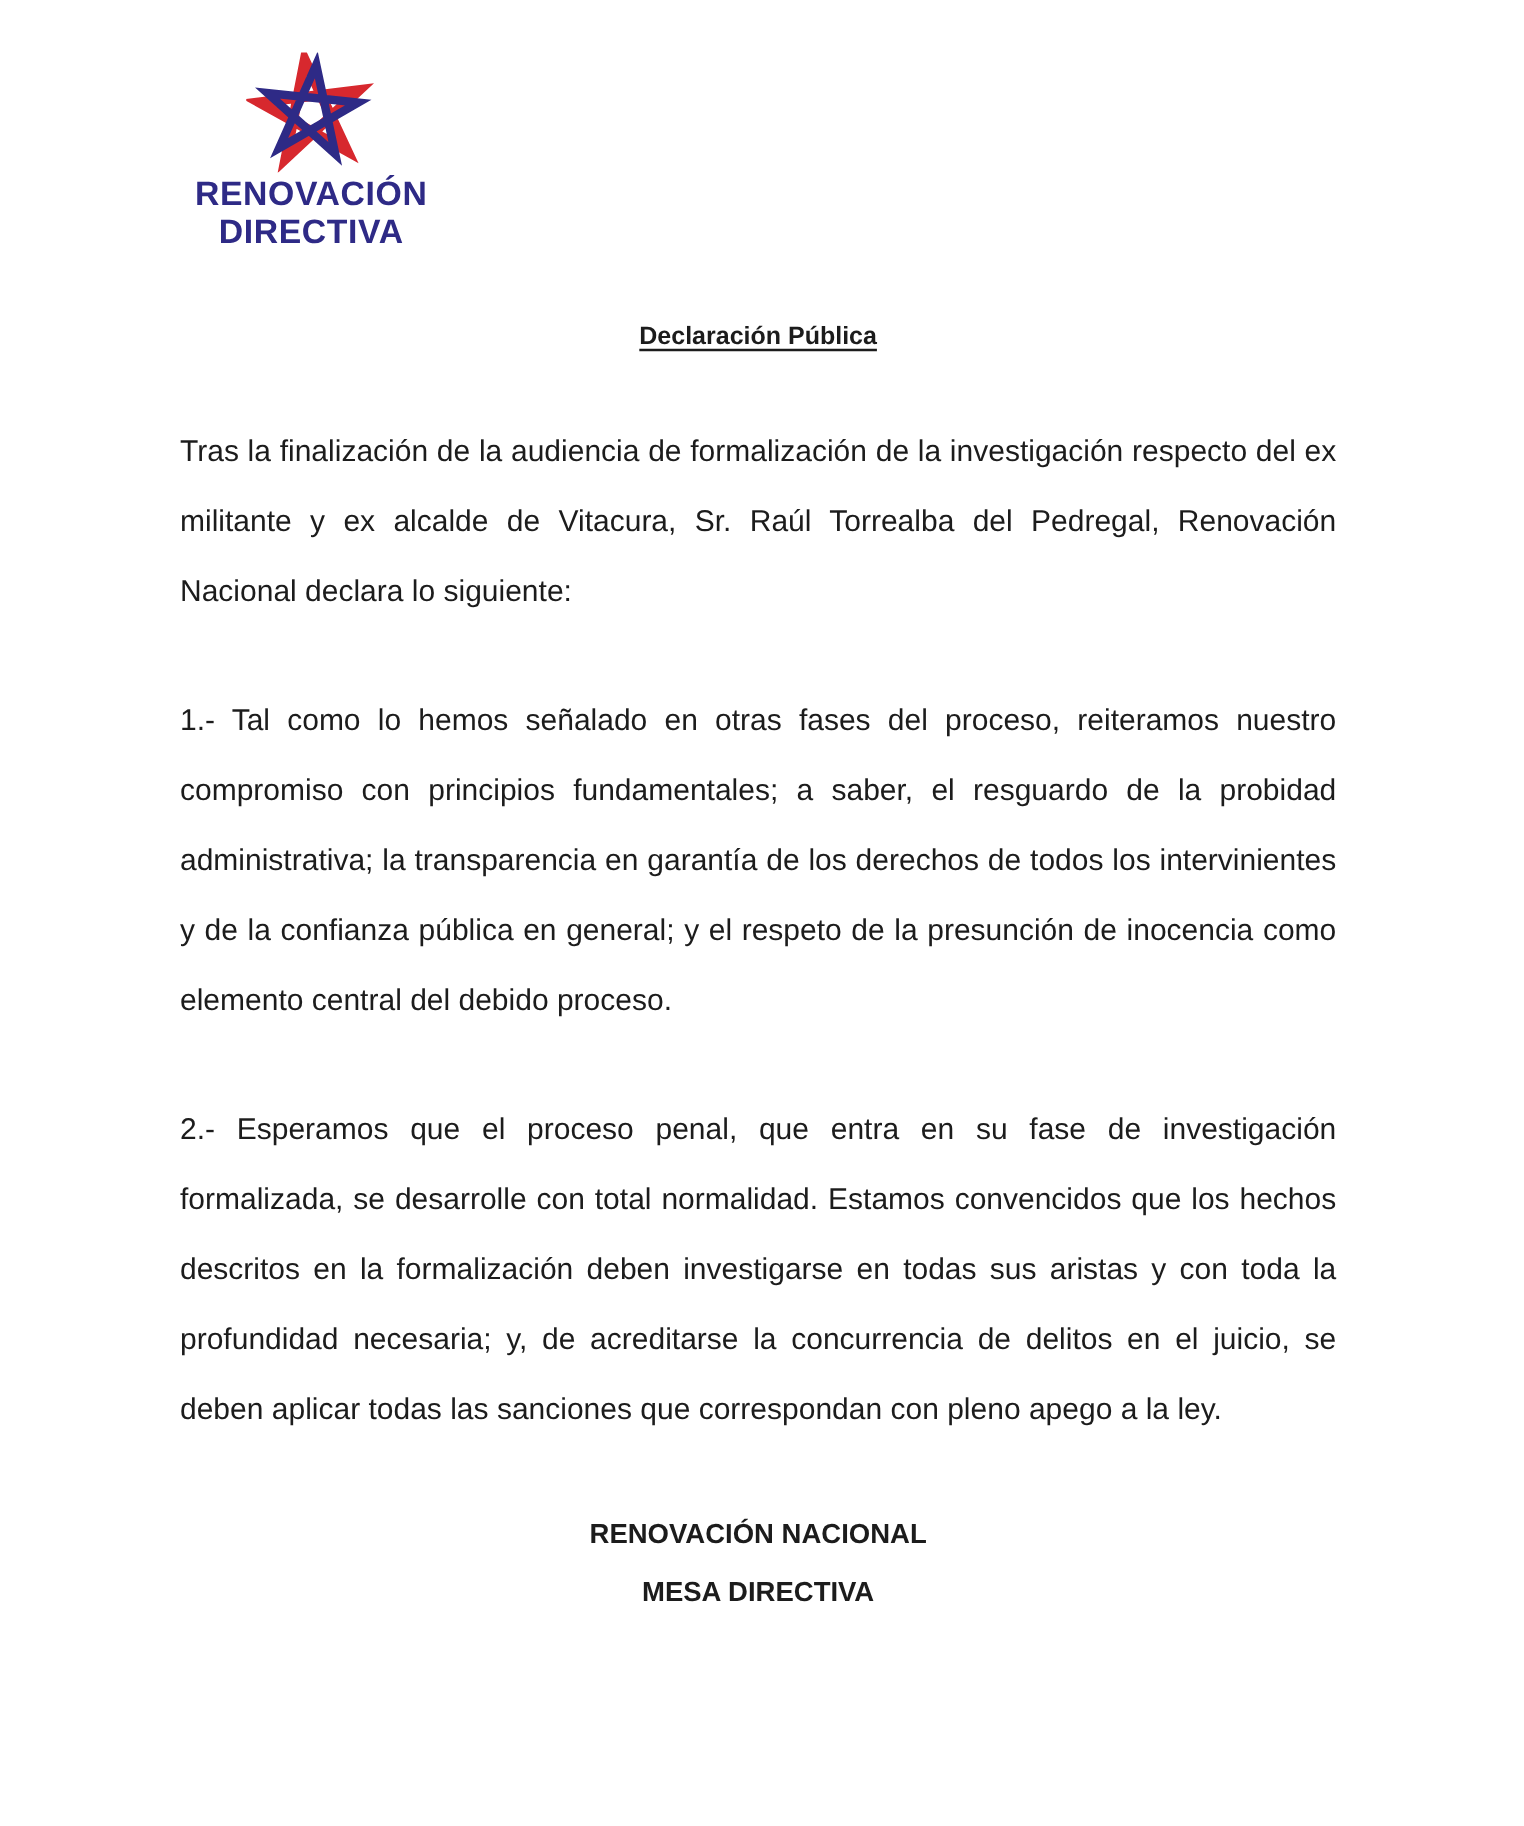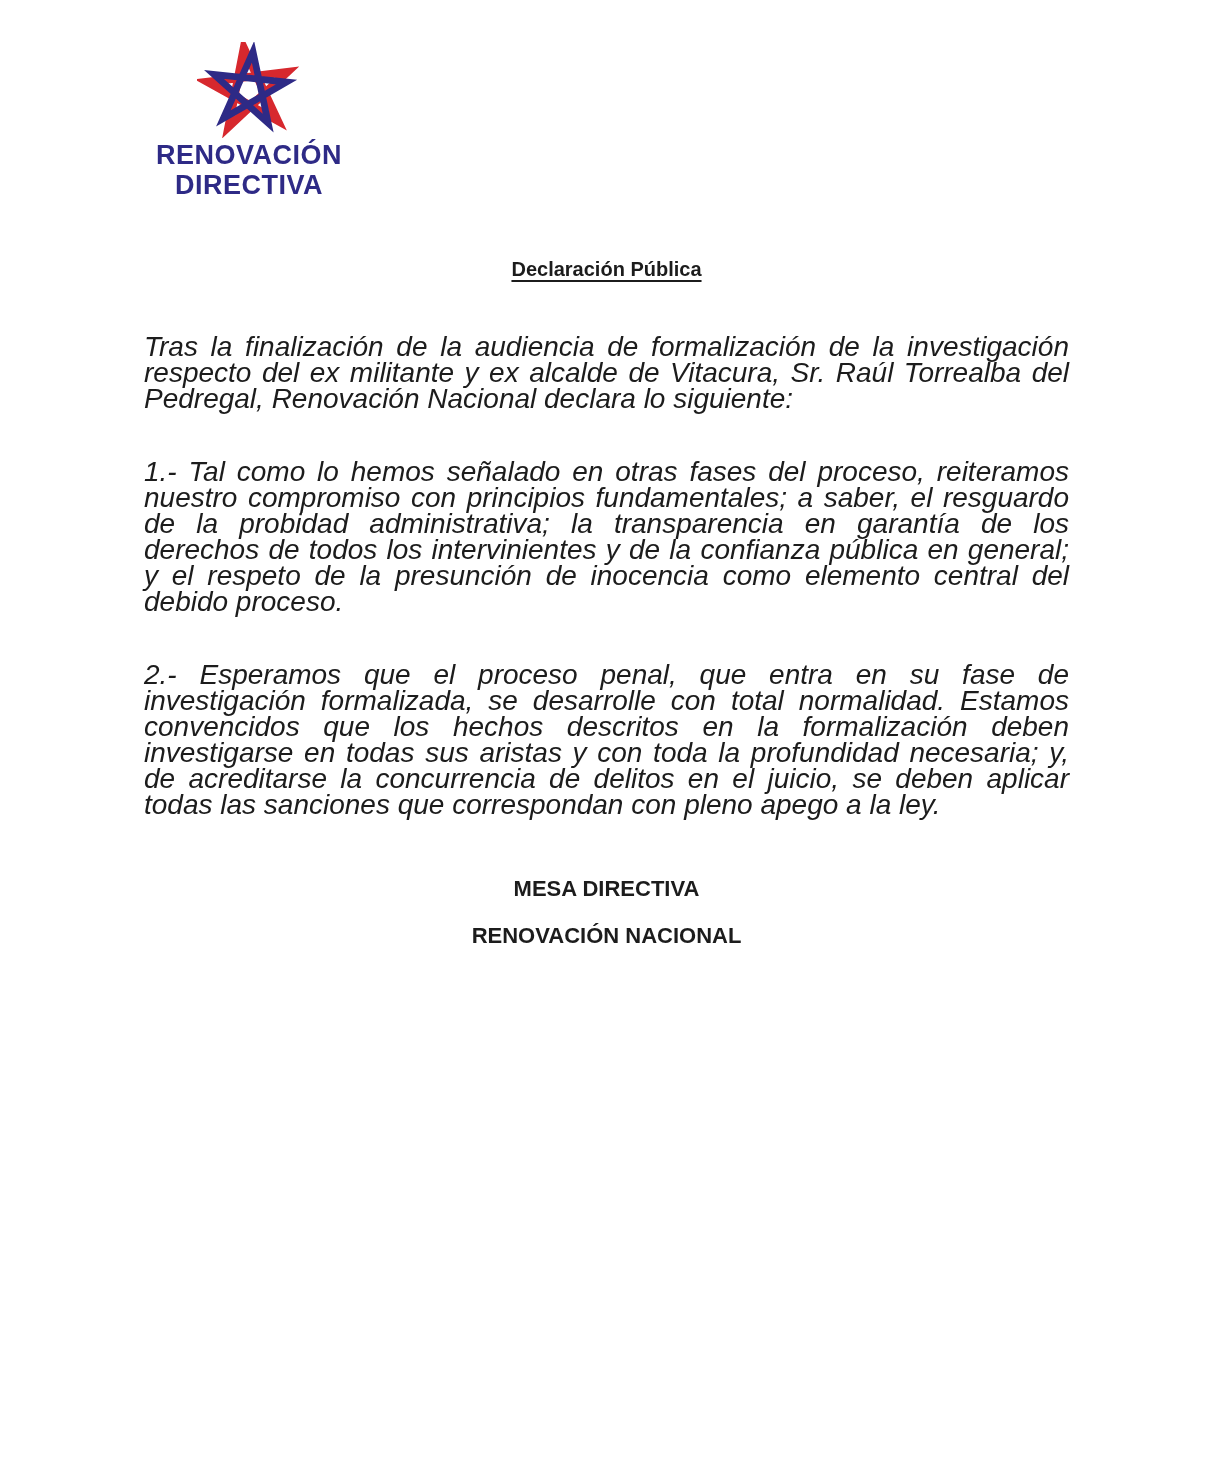--- a/index.html
+++ b/index.html
@@ -50,25 +50,24 @@
     text-align: center;
     font-size: 20px;
     font-weight: bold;
   }
   .doc-title span {
     text-decoration: underline;
     text-underline-offset: 4px;
   }
   
   .paragraph {
-    font-size: 28px;
-    line-height: 26px;
+    font-size: 24px;
+    line-height: 56px;
     text-align: justify;
     margin: 0;
-    font-style: italic;
   }
   .paragraph.intro   { margin-top: 53px; }
   .paragraph.spaced  { margin-top: 47px; }
   
   .signature {
     margin-top: 47px;
     text-align: center;
     font-weight: bold;
     font-size: 22px;
     line-height: 47px;
@@ -102,19 +101,19 @@
     <div class="doc-title">
       <span>Declaración Pública</span>
     </div>
 
     <p class="paragraph intro">Tras la finalización de la audiencia de formalización de la investigación respecto del ex militante y ex alcalde de Vitacura, Sr. Raúl Torrealba del Pedregal, Renovación Nacional declara lo siguiente:</p>
 
     <p class="paragraph spaced">1.- Tal como lo hemos señalado en otras fases del proceso, reiteramos nuestro compromiso con principios fundamentales; a saber, el resguardo de la probidad administrativa; la transparencia en garantía de los derechos de todos los intervinientes y de la confianza pública en general; y el respeto de la presunción de inocencia como elemento central del debido proceso.</p>
     <p class="paragraph spaced">2.- Esperamos que el proceso penal, que entra en su fase de investigación formalizada, se desarrolle con total normalidad. Estamos convencidos que los hechos descritos en la formalización deben investigarse en todas sus aristas y con toda la profundidad necesaria; y, de acreditarse la concurrencia de delitos en el juicio, se deben aplicar todas las sanciones que correspondan con pleno apego a la ley.</p>
 
     <div class="signature">
+      <div>RENOVACIÓN NACIONAL</div>
       <div>MESA DIRECTIVA</div>
-      <div>RENOVACIÓN NACIONAL</div>
     </div>
 
 
   </div>
 </div>
 
 </body></html>

